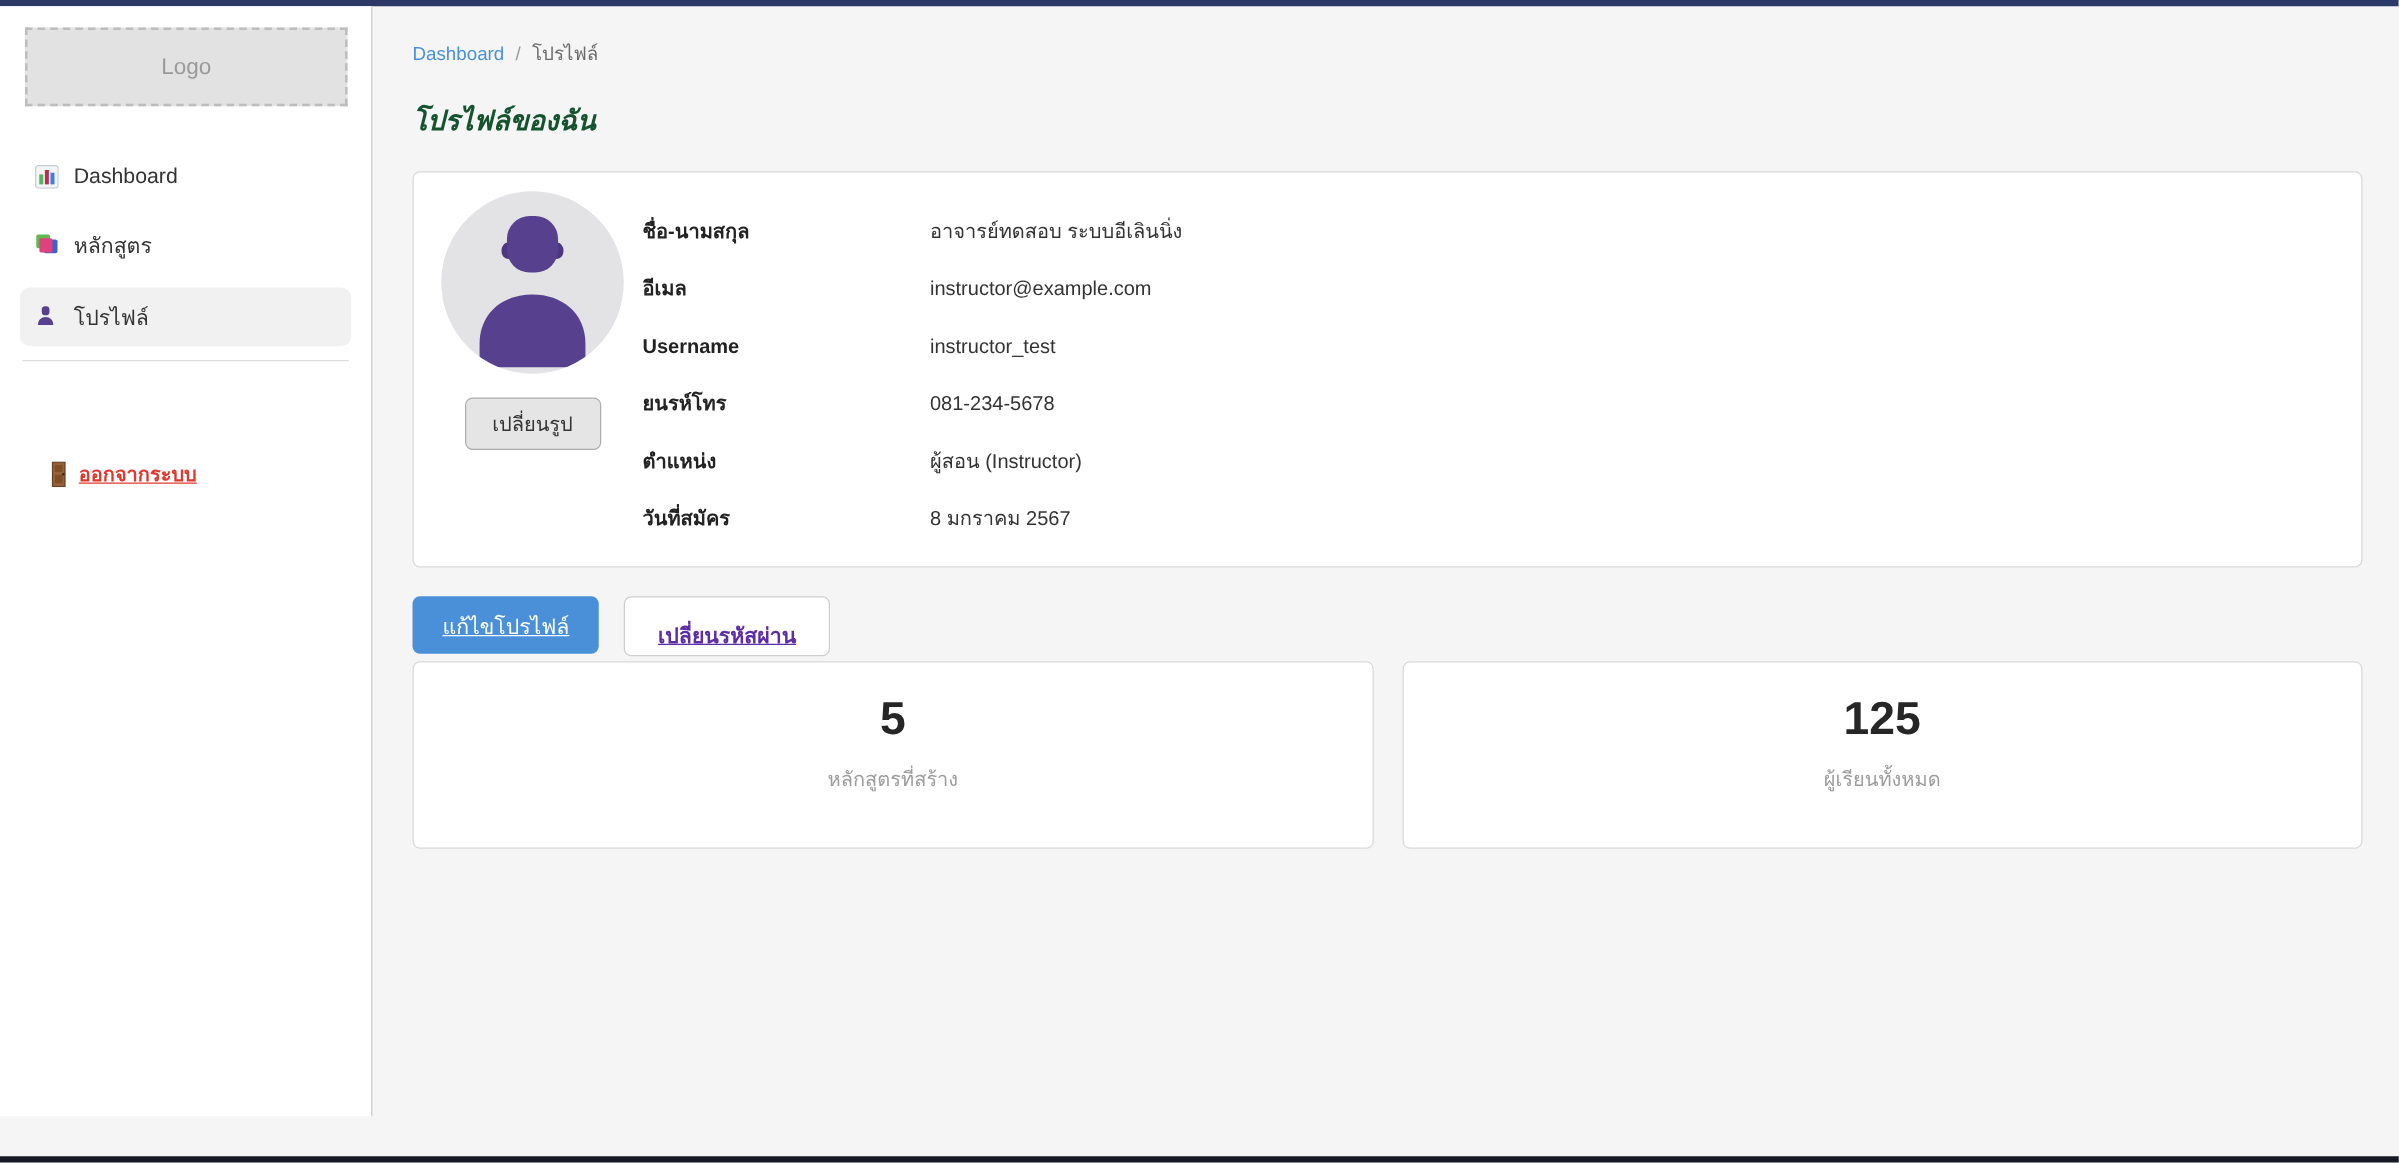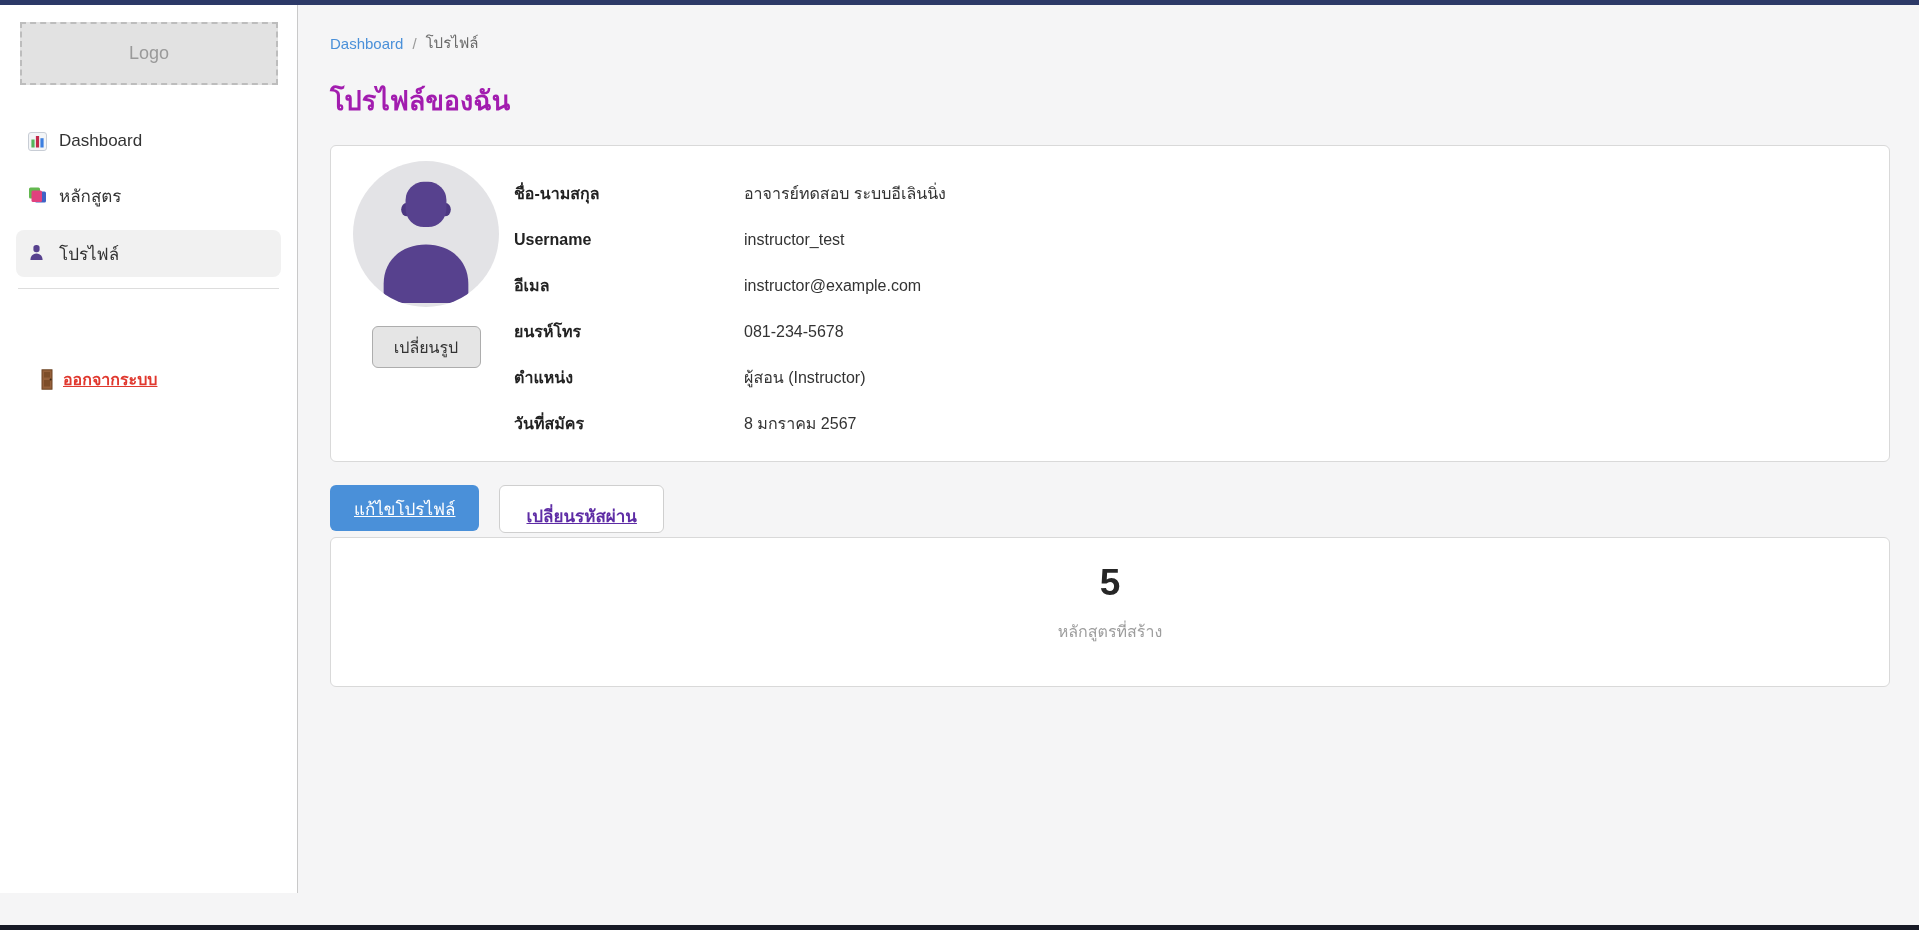--- a/index.html
+++ b/index.html
@@ -38,21 +38,21 @@
     color: #e0382e; text-decoration: underline; cursor: pointer; margin-top: 44px;
   }
   .door { width: 14px; height: 21px; display: inline-flex; flex: none; }
 
   
   .main { flex: 1; padding: 26px 29px 0 32px; }
   .breadcrumb { font-size: 15px; display: flex; gap: 9px; align-items: center; }
   .crumb-link { color: #4a90d9; text-decoration: none; cursor: pointer; }
   .crumb-sep { color: #999; }
   .crumb-current { color: #6b6b6b; }
-  .page-title { margin-top: 24px; font-size: 27px; font-weight: bold; color: #a21caf; }
+  .page-title { margin-top: 24px; font-size: 22px; font-weight: bold; color: #14532d; font-style: italic; }
 
   .profile-card {
     margin-top: 23px; height: 317px; background: #fff;
     border: 1px solid #d9d9d9; border-radius: 6px;
     padding: 15px 22px 0 22px; display: flex;
   }
   .avatar-col { width: 146px; flex: none; text-align: center; }
   .avatar-circle {
     width: 146px; height: 146px; border-radius: 50%;
     background: #e3e3e6; display: flex; align-items: flex-end; justify-content: center;
@@ -174,26 +174,26 @@
         </div>
         <button class="change-photo-btn">เปลี่ยนรูป</button>
       </div>
 
       <div class="fields-col">
         <div class="field-row">
           <span class="field-label">ชื่อ-นามสกุล</span>
           <span class="field-value">อาจารย์ทดสอบ ระบบอีเลินนิ่ง</span>
         </div>
         <div class="field-row">
+          <span class="field-label">อีเมล</span>
+          <span class="field-value">instructor@example.com</span>
+        </div>
+        <div class="field-row">
           <span class="field-label">Username</span>
           <span class="field-value">instructor_test</span>
-        </div>
-        <div class="field-row">
-          <span class="field-label">อีเมล</span>
-          <span class="field-value">instructor@example.com</span>
         </div>
         <div class="field-row">
           <span class="field-label">ยนรห์โทร</span>
           <span class="field-value">081-234-5678</span>
         </div>
         <div class="field-row">
           <span class="field-label">ตำแหน่ง</span>
           <span class="field-value">ผู้สอน (Instructor)</span>
         </div>
         <div class="field-row">
@@ -206,18 +206,22 @@
     <div class="actions-row">
       <button class="btn-edit-profile">แก้ไขโปรไฟล์</button>
       <button class="btn-change-password">เปลี่ยนรหัสผ่าน</button>
     </div>
 
     <div class="stats-row">
       <div class="stat-card">
         <div class="stat-value">5</div>
         <div class="stat-label">หลักสูตรที่สร้าง</div>
       </div>
+      <div class="stat-card">
+        <div class="stat-value">125</div>
+        <div class="stat-label">ผู้เรียนทั้งหมด</div>
+      </div>
     </div>
 
   </div>
 </div>
 
 <div class="bottom-strip"></div>
 
 </body></html>

